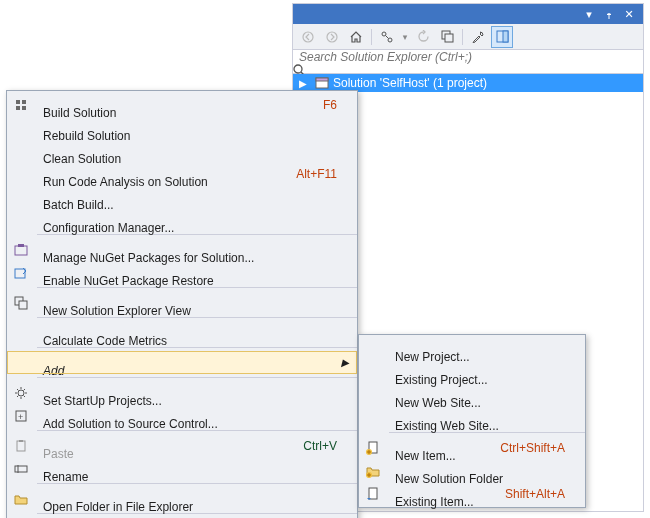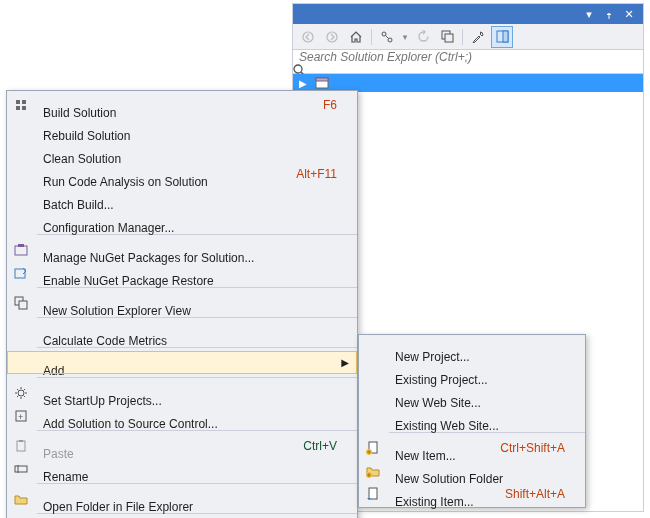--- a/index.html
+++ b/index.html
@@ -145,20 +145,21 @@
   .ctx-item .lbl { flex: 1; padding-left: 8px; margin-top: 16px; }
   .ctx-item .shortcut { padding-right: 20px; color: #c2410c; }
   .ctx-item.disabled .shortcut { color: #14532d; }
   .ctx-item .arrow {
     position: absolute; right: 8px; font-size: 10px; color: #1e1e1e;
   }
   .ctx-item.hovered {
     background: #fff4d8;
     outline: 1px solid #e5c365;
     outline-offset: -1px;
+    font-style: italic;
   }
   .ctx-sep {
     height: 1px;
     margin: 3px 0 3px 30px;
     background: #cccedb;
   }
 
   
   .subctx {
     position: absolute;
@@ -255,20 +256,21 @@
 
   <div class="solexp-tree">
     <div class="tree-row selected">
       <span class="twisty">▶</span>
       <span class="node-icon">
         <svg width="14" height="14" viewBox="0 0 14 14">
             <rect x="1" y="2" width="12" height="10" fill="#fff" stroke="#6a6a6a"></rect>
             <rect x="1" y="2" width="12" height="3" fill="#c9a0dc" stroke="#6a6a6a"></rect>
           </svg>
       </span>
+      <span>Solution 'SelfHost' (1 project)</span>
     </div>
     <div class="tree-row indent1" style="font-weight:600;">
       <span>Host</span>
     </div>
   </div>
 </div>
 
 <div class="ctx" id="ctx">
     <div class="ctx-item">
       <span class="gutter">

